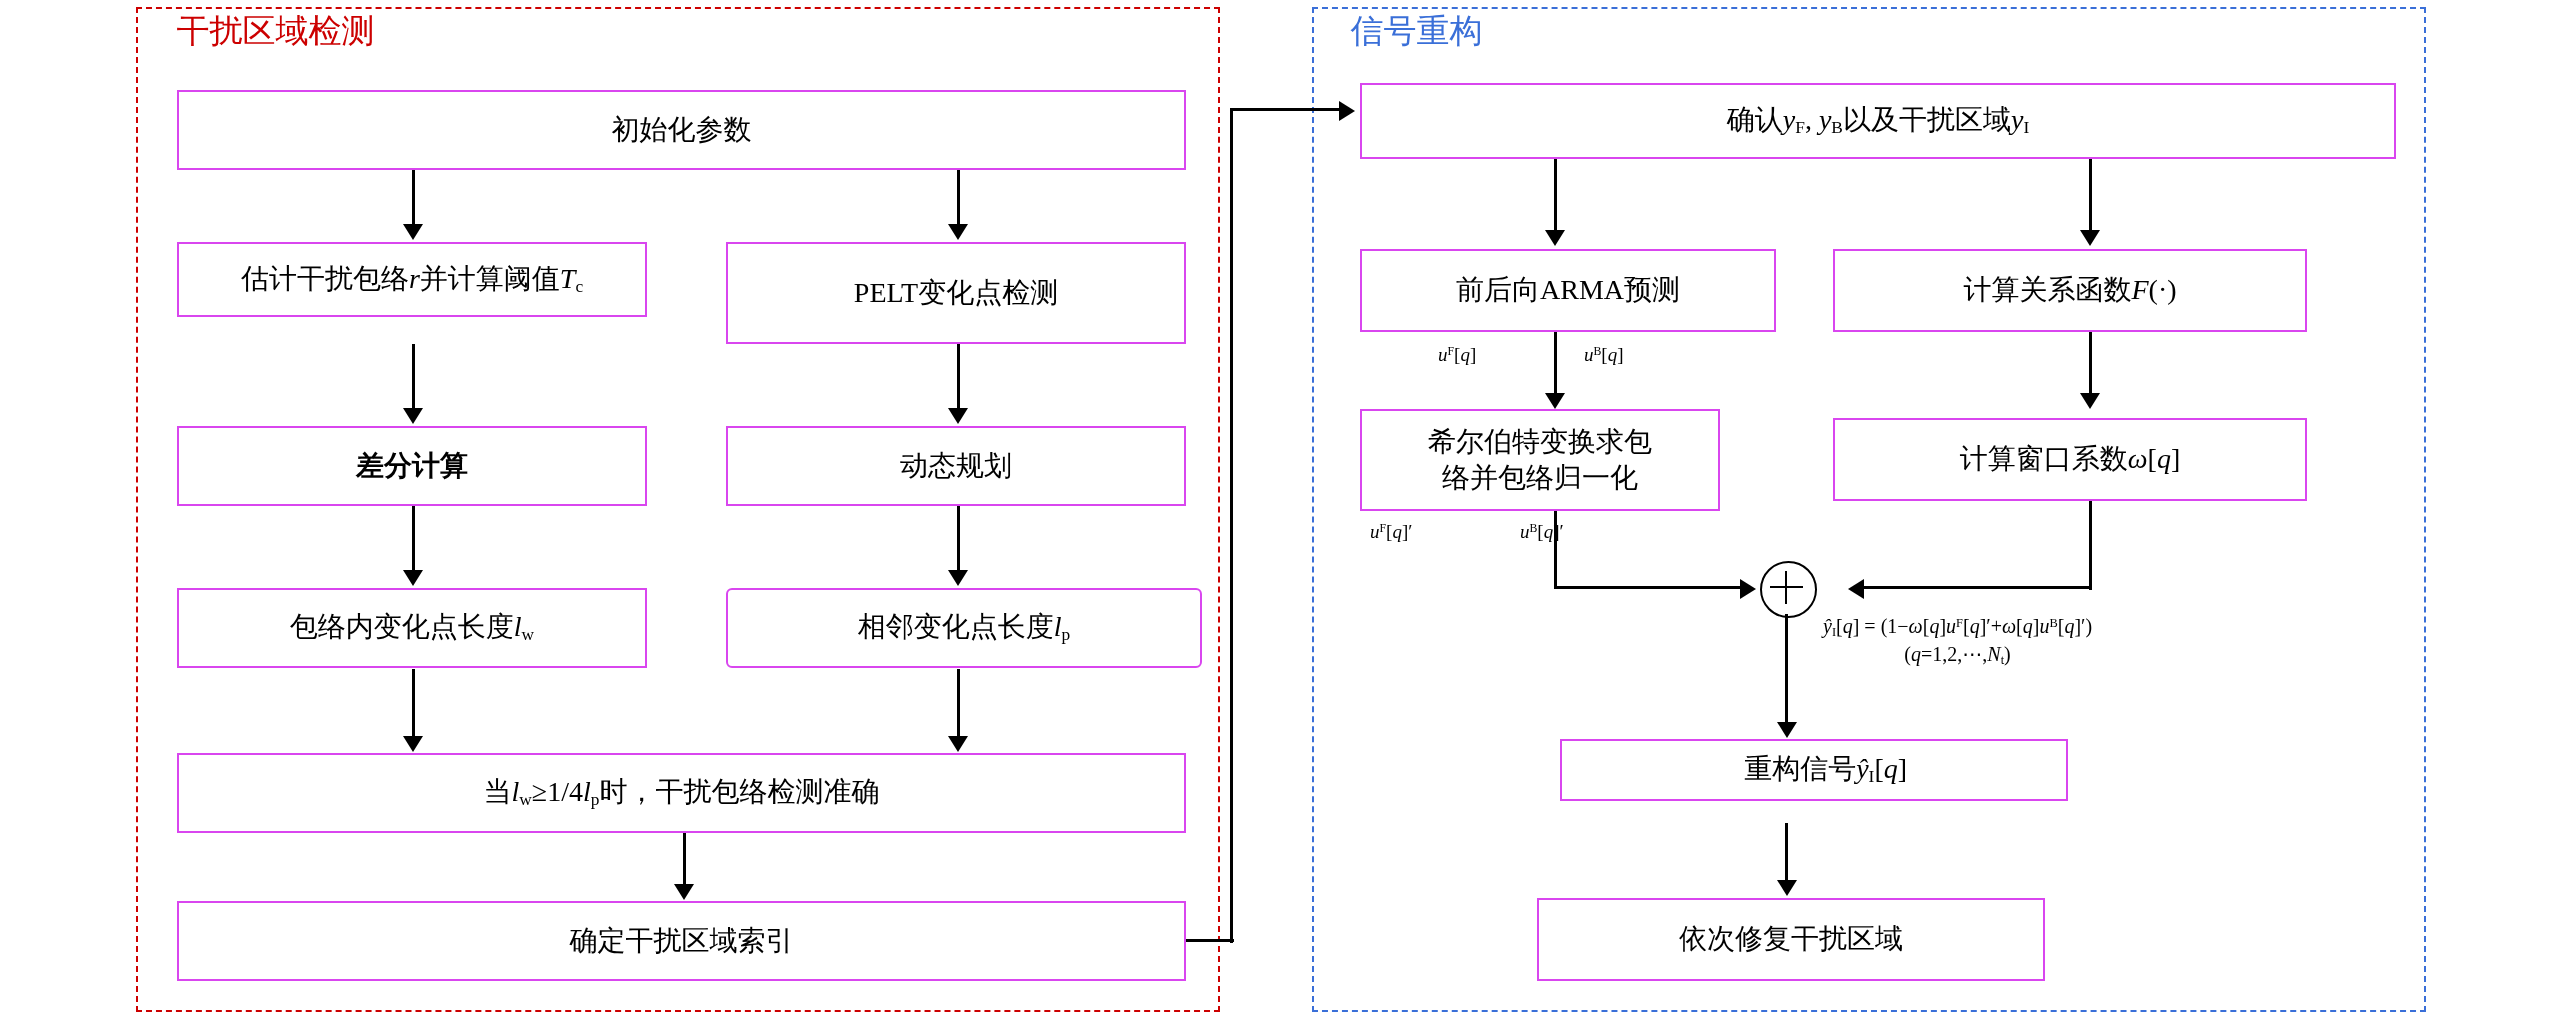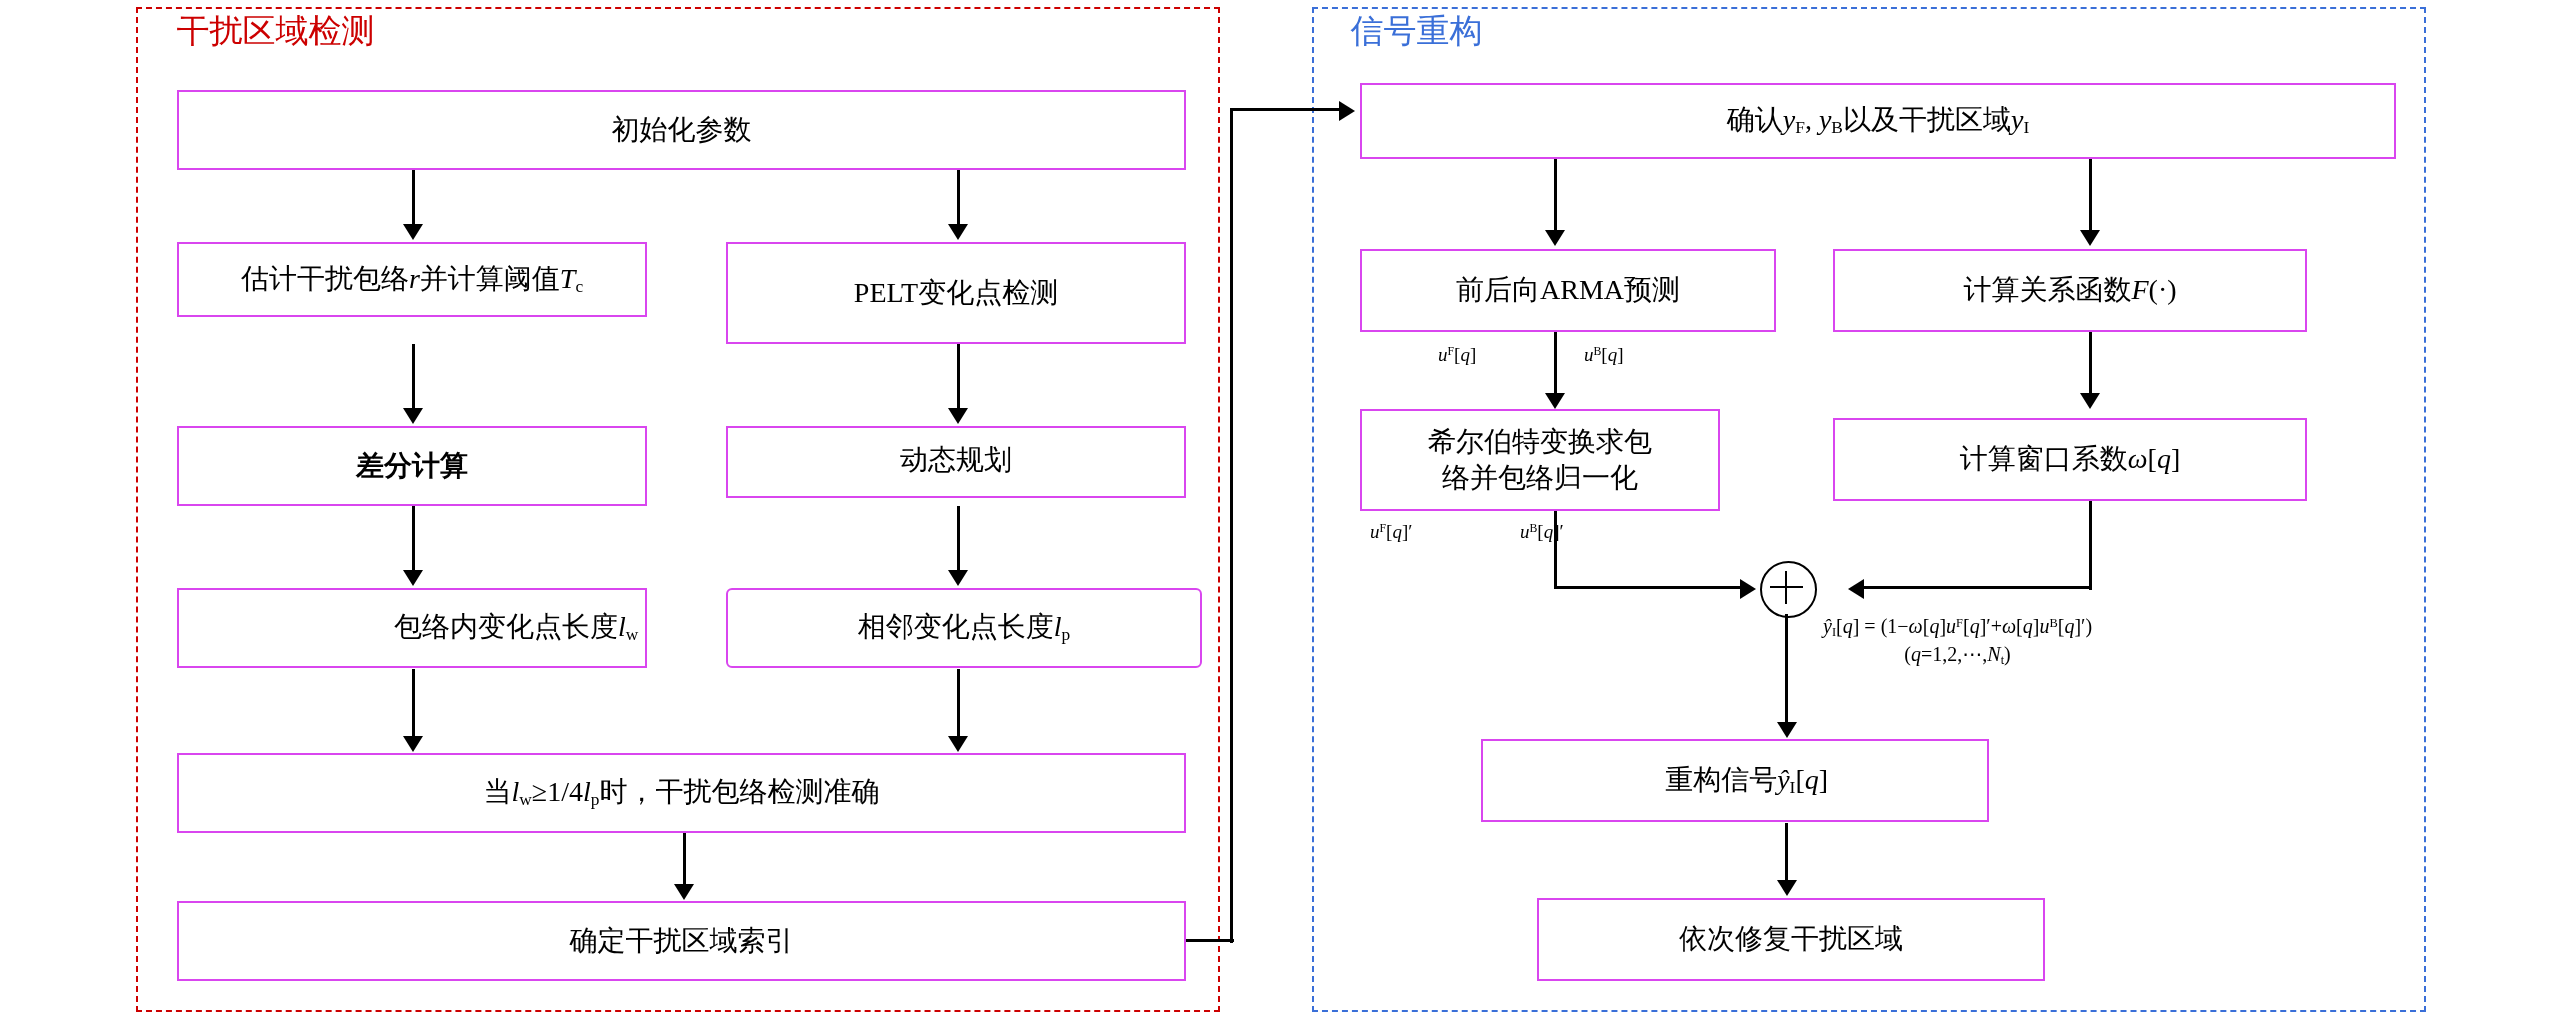--- a/index.html
+++ b/index.html
@@ -73,30 +73,30 @@
 
   <div class="line vline" style="left:412px;top:344px;height:68px;"></div>
   <div class="arrow-down" style="left:403px;top:408px;"></div>
   <div class="line vline" style="left:957px;top:344px;height:68px;"></div>
   <div class="arrow-down" style="left:948px;top:408px;"></div>
 
   <div class="box" style="left:177px;top:426px;width:470px;height:80px;font-weight:bold;">
     <span>差分计算</span>
   </div>
 
-  <div class="box" style="left:726px;top:426px;width:460px;height:72px;font-family:Liberation Mono, monospace;">
+  <div class="box" style="left:726px;top:426px;width:460px;height:80px;">
     <span>动态规划</span>
   </div>
 
   <div class="line vline" style="left:412px;top:506px;height:68px;"></div>
   <div class="arrow-down" style="left:403px;top:570px;"></div>
   <div class="line vline" style="left:957px;top:506px;height:68px;"></div>
   <div class="arrow-down" style="left:948px;top:570px;"></div>
 
-  <div class="box" style="left:177px;top:588px;width:470px;height:80px;justify-content:flex-end;">
+  <div class="box" style="left:177px;top:588px;width:470px;height:80px;">
     <span>包络内变化点长度<i>l</i><sub>w</sub></span>
   </div>
 
   <div class="box" style="left:726px;top:588px;width:476px;height:80px;border-radius:6px;">
     <span>相邻变化点长度<i>l</i><sub>p</sub></span>
   </div>
 
   <div class="line vline" style="left:412px;top:669px;height:72px;"></div>
   <div class="arrow-down" style="left:403px;top:736px;"></div>
   <div class="line vline" style="left:957px;top:669px;height:72px;"></div>
@@ -173,21 +173,21 @@
       <i>ŷ</i><sub>I</sub>[<i>q</i>] = (1−<i>ω</i>[<i>q</i>]<i>u</i><sup>F</sup>[<i>q</i>]′+<i>ω</i>[<i>q</i>]<i>u</i><sup>B</sup>[<i>q</i>]′)
     </div>
     <div style="text-align:center;">
       (<i>q</i>=1,2,⋯,<i>N</i><sub>t</sub>)
     </div>
   </div>
 
   <div class="line vline" style="left:1785px;top:614px;height:112px;"></div>
   <div class="arrow-down" style="left:1777px;top:722px;"></div>
 
-  <div class="box" style="left:1481px;top:739px;width:508px;height:83px;padding-left:30px;">
+  <div class="box" style="left:1560px;top:739px;width:508px;height:62px;padding-left:30px;">
     <span>重构信号<i>ŷ</i><sub>I</sub>[<i>q</i>]</span>
   </div>
 
   <div class="line vline" style="left:1785px;top:823px;height:61px;"></div>
   <div class="arrow-down" style="left:1777px;top:880px;"></div>
 
   <div class="box" style="left:1537px;top:898px;width:508px;height:83px;">
     <span>依次修复干扰区域</span>
   </div>
 

